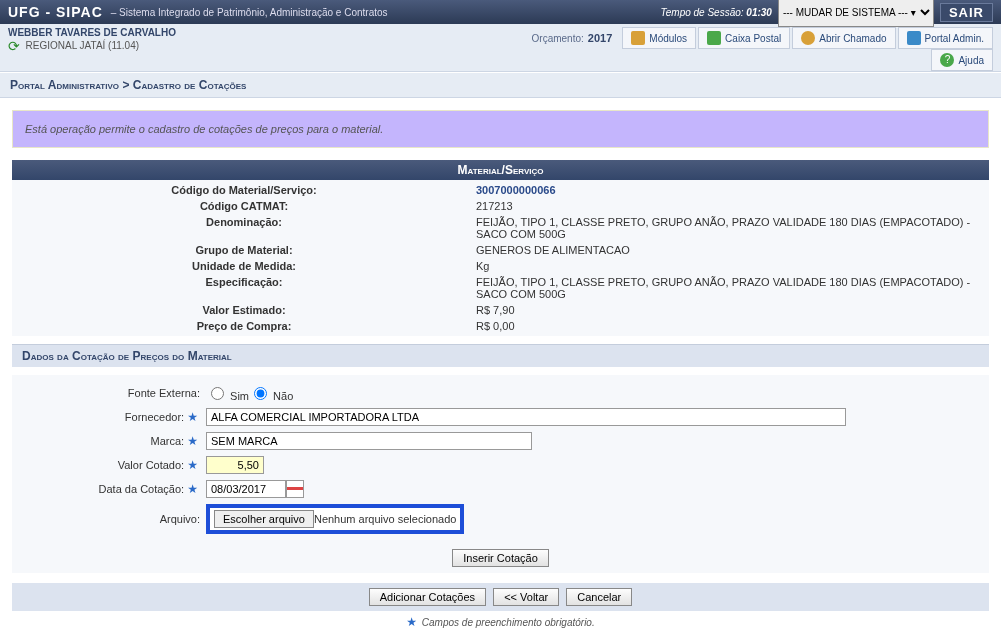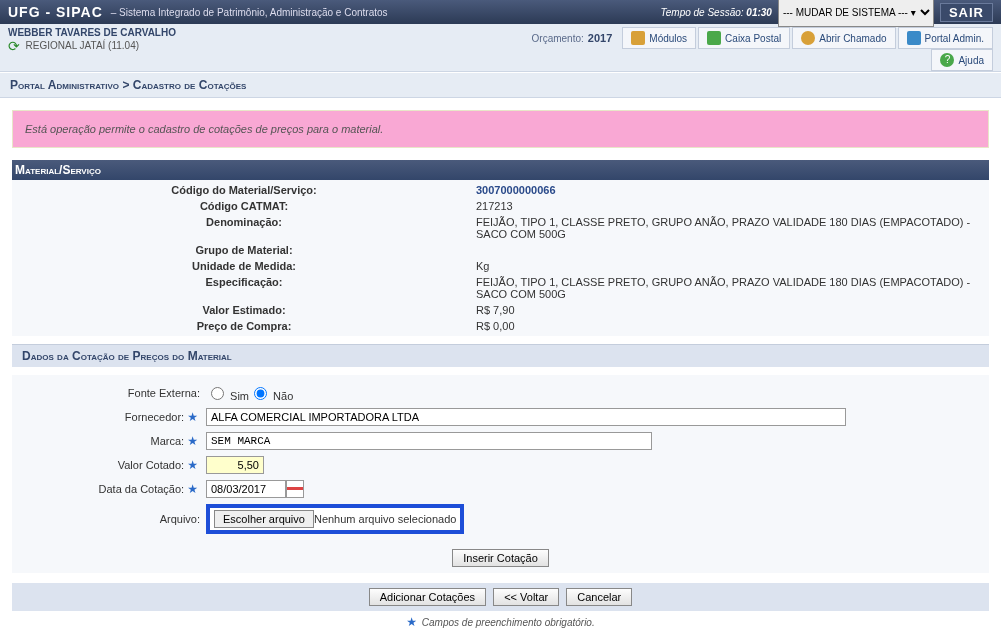--- a/index.html
+++ b/index.html
@@ -79,33 +79,33 @@
     padding: 5px 10px;
     color: #33466a;
     font-variant: small-caps;
     font-weight: bold;
     font-size: 12px;
     border-top: 1px solid #fff;
     border-bottom: 1px solid #cdd6e4;
   }
   .content { padding: 0; }
   .infobox {
-    background: #f9a8d4;
+    background: #c4b5fd;
     border: 1px solid #e8e6c8;
     margin: 12px;
     padding: 12px;
     color: #555;
     font-style: italic;
     font-size: 11px;
   }
   .section-title {
     background: #3a4a6a;
     background: linear-gradient(to bottom, #4a5a7b, #33466a);
     color: #fff;
-    text-align: left;
+    text-align: center;
     font-variant: small-caps;
     font-weight: bold;
     font-size: 12px;
     padding: 3px;
     margin: 0 12px;
   }
   .details-table {
     margin: 0 12px;
     background: #f6f8fb;
     padding: 2px 0;
@@ -150,21 +150,21 @@
   }
   .req { color: #2a6ac8; font-size: 12px; margin-right: 2px; }
   .form-row .fval { flex: 1; display: flex; align-items: center; font-size: 11px; }
   .text-input {
     border: 1px solid #999;
     padding: 2px 4px;
     font-size: 11px;
     font-family: inherit;
   }
   .text-input.wide { width: 640px; }
-  .text-input.med { width: 446px; font-family: Liberation Mono, monospace; }
+  .text-input.med { width: 326px; }
   .text-input.small { width: 58px; text-align: right; background: #ffffcc; }
   .text-input.date { width: 80px; }
   .cal-icon {
     width: 18px; height: 18px;
     border: 1px solid #999;
     background: linear-gradient(to bottom, #fff 40%, #d44 40%, #d44 55%, #fff 55%);
     display: inline-block;
     cursor: pointer;
   }
   .filebtn {
@@ -279,20 +279,21 @@
     <div class="row">
         <div class="lbl">Código CATMAT:</div>
         <div class="val">217213</div>
       </div>
     <div class="row">
         <div class="lbl">Denominação:</div>
         <div class="val">FEIJÃO, TIPO 1, CLASSE PRETO, GRUPO ANÃO, PRAZO VALIDADE 180 DIAS (EMPACOTADO) - SACO COM 500G</div>
       </div>
     <div class="row">
         <div class="lbl">Grupo de Material:</div>
+        <div class="val">GENEROS DE ALIMENTACAO</div>
       </div>
     <div class="row">
         <div class="lbl">Unidade de Medida:</div>
         <div class="val">Kg</div>
       </div>
     <div class="row">
         <div class="lbl">Especificação:</div>
         <div class="val">FEIJÃO, TIPO 1, CLASSE PRETO, GRUPO ANÃO, PRAZO VALIDADE 180 DIAS (EMPACOTADO) - SACO COM 500G</div>
       </div>
     <div class="row">

